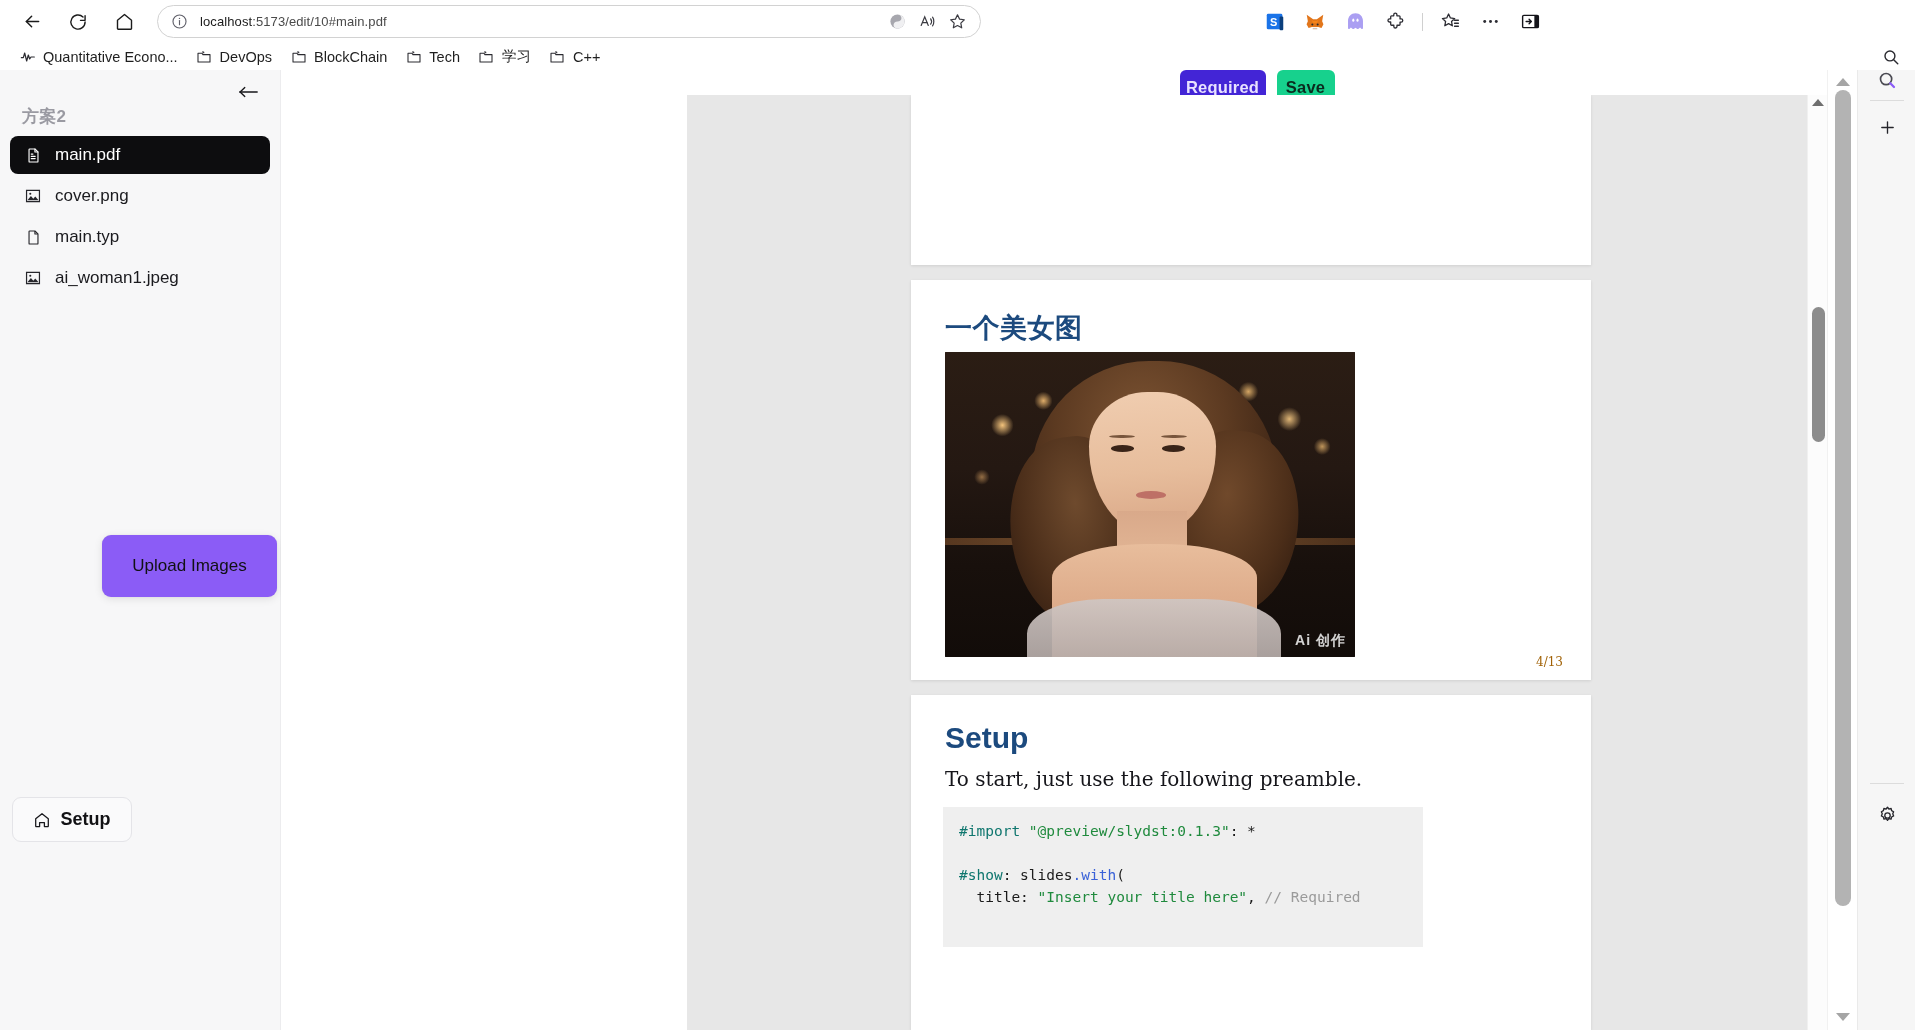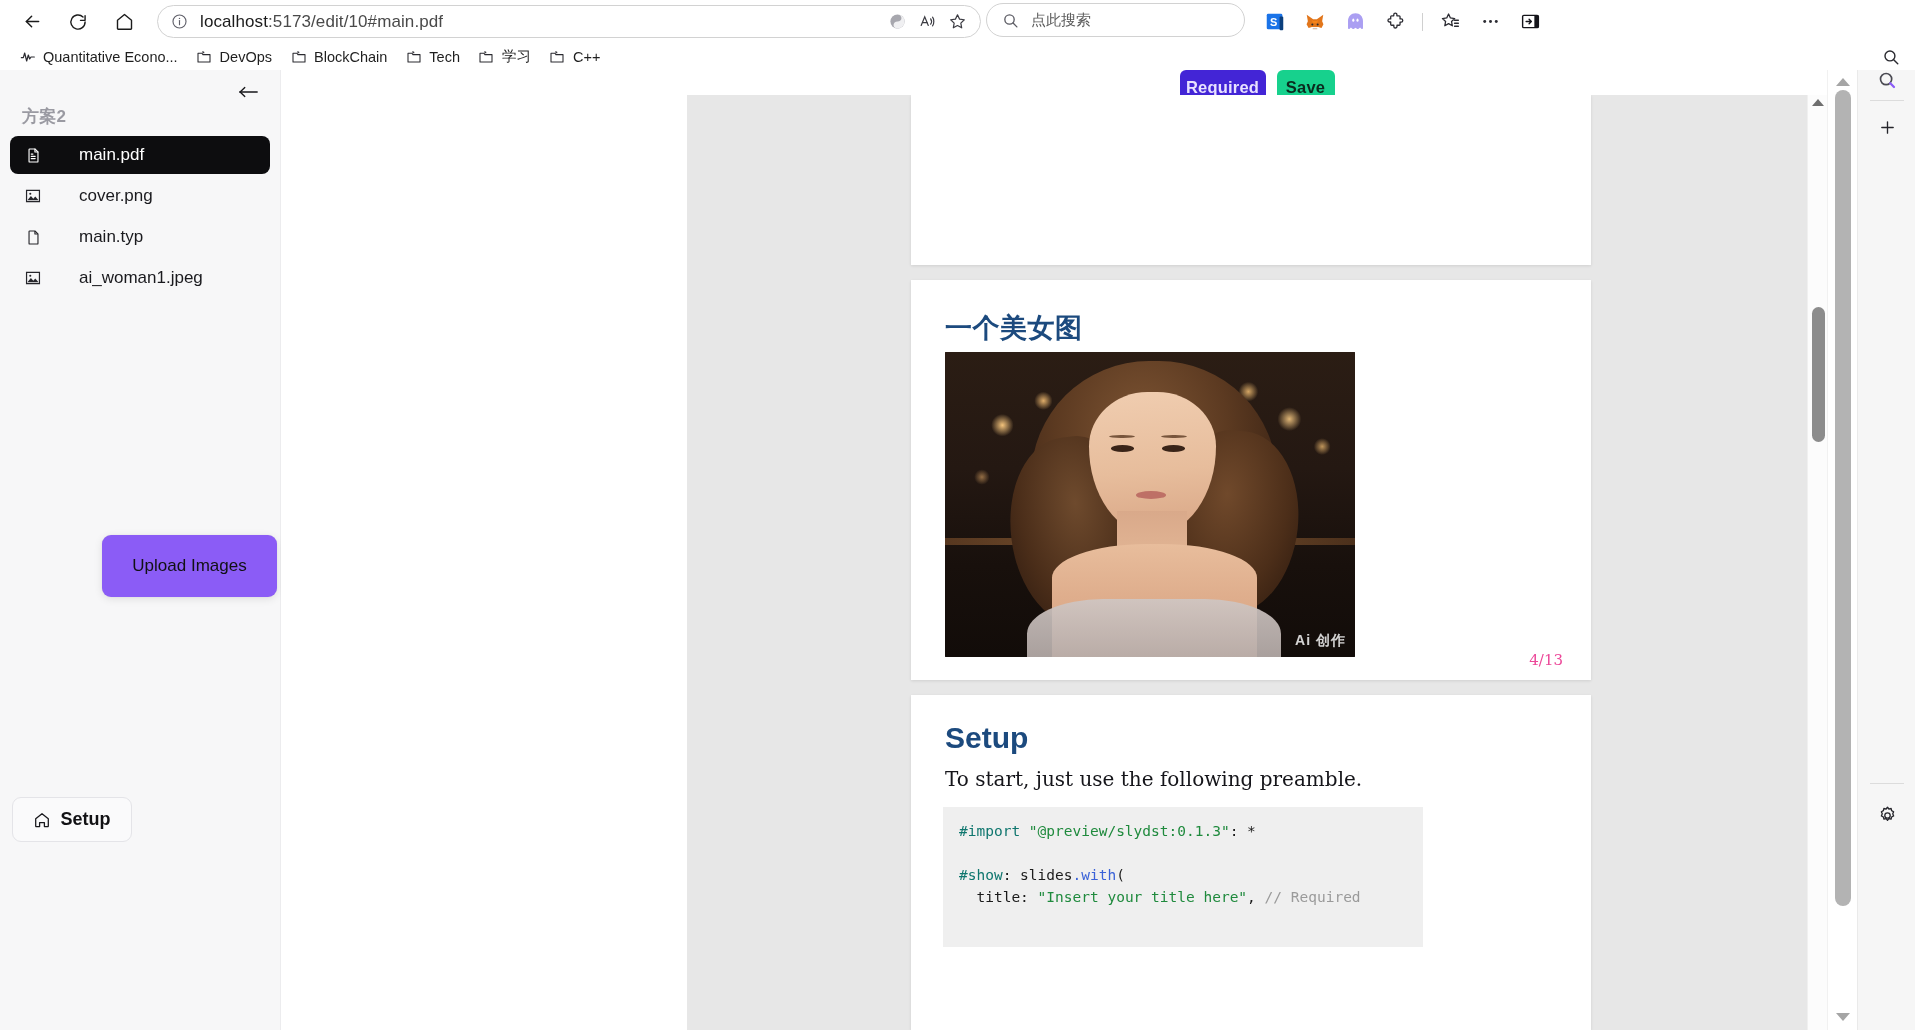--- a/index.html
+++ b/index.html
@@ -25,21 +25,21 @@
   .nav-btn svg { display: block; }
 
   .omnibox {
     position: absolute; left: 157px; top: 5px; width: 824px; height: 33px;
     background: #ffffff; border: 1px solid #d2d2d2; border-radius: 17px;
     display: flex; align-items: center;
   }
   .omnibox .info-icon { margin-left: 11px; width: 20px; height: 20px;
     display: flex; align-items: center; justify-content: center; }
   .omnibox .url {
-    margin-left: 11px; font-size: 17px; color: #4a4a4a; white-space: nowrap;
+    margin-left: 11px; font-size: 13px; color: #4a4a4a; white-space: nowrap;
     letter-spacing: .1px;
   }
   .omnibox .url b { color: #1b1b1b; font-weight: 400; }
   .omnibox-right { margin-left: auto; display: flex; align-items: center; padding-right: 8px; }
   .omnibox-right .oi { width: 30px; height: 30px; display: flex; align-items: center;
     justify-content: center; border-radius: 6px; cursor: pointer; }
 
   .searchbox {
     position: absolute; left: 986px; top: 3px; width: 259px; height: 34px;
     background: #ffffff; border: 1px solid #d2d2d2; border-radius: 18px;
@@ -86,21 +86,21 @@
     display: flex; align-items: center; justify-content: center; cursor: pointer;
     color: #17171a;
   }
   .project-title {
     position: absolute; left: 22px; top: 35px;
     font-size: 17px; color: #9a9aa2; font-weight: 600; letter-spacing: .3px;
   }
   .file-list { position: absolute; left: 10px; top: 66px; width: 260px; }
   .file-item {
     display: flex; align-items: center; height: 38px; padding-left: 13px;
-    border-radius: 8px; margin-bottom: 3px; cursor: pointer; gap: 24px;
+    border-radius: 8px; margin-bottom: 3px; cursor: pointer;
   }
   .file-item.active { background: #0d0d0f; }
   .file-item .f-ico { width: 20px; height: 20px; margin-right: 12px;
     display: flex; align-items: center; justify-content: center; color: #26262b; }
   .file-item.active .f-ico { color: #ffffff; }
   .file-item .f-name { font-size: 17px; color: #1a1a1e; }
   .file-item.active .f-name { color: #ffffff; }
 
   .upload-btn {
     position: absolute; left: 102px; top: 465px; width: 175px; height: 62px;
@@ -161,21 +161,21 @@
     position: absolute; left: 34px; top: 30px;
     font-family: "DejaVu Serif", serif; font-weight: 700;
     font-size: 27px; color: #1c4a7e; letter-spacing: .5px;
   }
   .slide-img {
     position: absolute; left: 34px; top: 72px; width: 410px; height: 305px;
     border-radius: 1px; overflow: hidden;
   }
   .pagenum {
     position: absolute; right: 28px; bottom: 11px;
-    font-family: "DejaVu Serif", serif; font-size: 15px; color: #ec4899;
+    font-family: "DejaVu Serif", serif; font-size: 12px; color: #a16207;
   }
 
   .slide-title-en {
     position: absolute; left: 34px; top: 26px;
     font-family: Liberation Sans, sans-serif; font-weight: 700;
     font-size: 30px; color: #1c4a7e;
   }
   .slide-para {
     position: absolute; left: 34px; top: 72px;
     font-family: "DejaVu Serif", serif; font-size: 20px; color: #15151a;
@@ -378,29 +378,20 @@
         </svg>
       </span>
       <span class="oi">
         <svg width="19" height="19" viewBox="0 0 24 24" fill="none" stroke="#3b3b42" stroke-width="1.5" stroke-linejoin="round">
           <path d="M12 3.5l2.6 5.5 6 .8-4.4 4.2 1.1 6-5.3-2.9-5.3 2.9 1.1-6L3.4 9.8l6-.8z"></path>
         </svg>
       </span>
     </span>
   </div>
 
-  <div class="searchbox">
-    <span class="sicon">
-      <svg width="17" height="17" viewBox="0 0 24 24" fill="none" stroke="#5b5b63" stroke-width="1.9" stroke-linecap="round">
-        <circle cx="10.6" cy="10.6" r="6.6"></circle>
-          <path d="M15.6 15.6L21 21"></path>
-      </svg>
-    </span>
-    <span class="splaceholder">点此搜索</span>
-  </div>
 
   <div class="ext-tray">
     <span class="ext">
       <svg width="22" height="22" viewBox="0 0 24 24">
         <rect x="3" y="3" width="17" height="17" rx="1.5" fill="#1a73e8"></rect>
         <rect x="17" y="6" width="4" height="15" rx="1" fill="#0b3f7d"></rect>
         <text x="10.5" y="16.5" font-size="12" font-weight="700" fill="#ffffff" text-anchor="middle" font-family="Liberation Sans, sans-serif">S</text>
       </svg>
     </span>
     <span class="ext">

